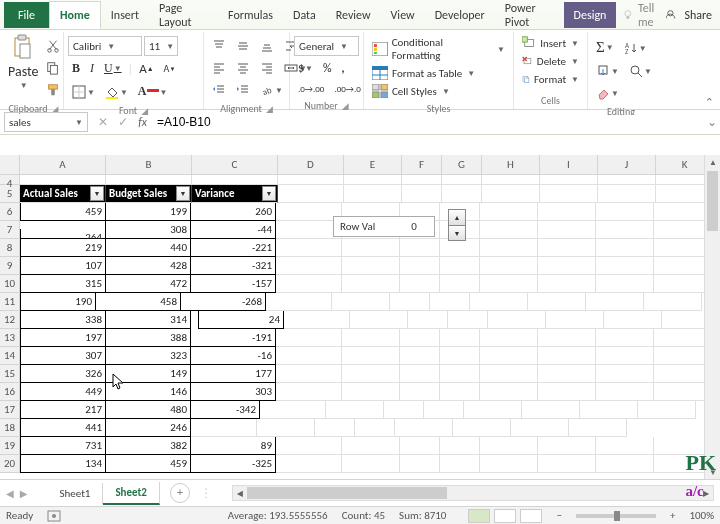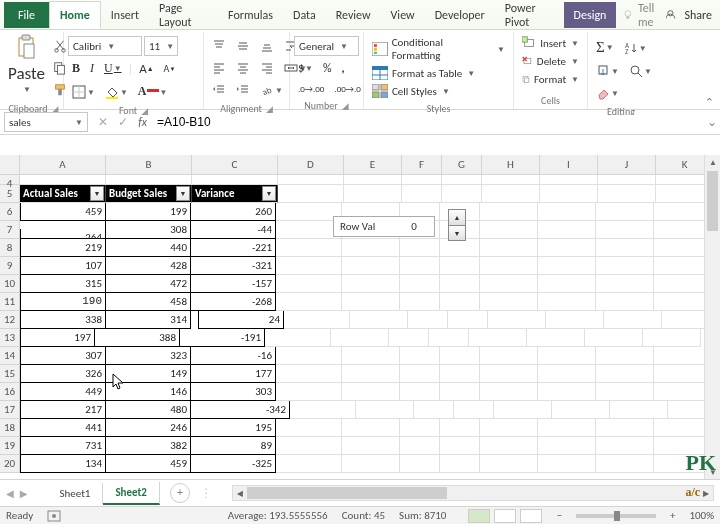--- a/index.html
+++ b/index.html
@@ -87,21 +87,21 @@
 .zoom-slider { width: 80px; height: 4px; background: #ccc; position: relative; }
 .zoom-slider .zthumb { position: absolute; left: 38px; top: -3px; width: 6px; height: 10px; background: #888; }
 
 
 .vscroll { position: absolute; right: 0; top: 155px; width: 16px; bottom: 45px; background: #f0f0f0; border-left: 1px solid #dcdcdc; }
 .vscroll .vthumb { position: absolute; top: 16px; left: 2px; width: 11px; height: 60px; background: #cdcdcd; }
 .vscroll .vbtn { position: absolute; left: 0; width: 16px; height: 14px; text-align: center; font-size: 8px; color: #666; line-height: 14px; }
 
 .watermark { position: absolute; right: 4px; bottom: 22px; font-size: 22px; font-weight: bold; font-family: Liberation Serif, serif; margin-top: 44px; }
 .watermark .pk { color: #217346; }
-.watermark .ac { color: #a16207; font-size: 12px; }
+.watermark .ac { color: #a21caf; font-size: 15px; }
 
 
 .mouse-cursor { position: absolute; left: 112px; top: 373px; pointer-events: none; }
 </style>
 </head>
 <body>
 
 <div class="ribbon-tabs">
   <div class="tab file">File</div>
   <div class="tab active">Home</div>
@@ -133,21 +133,21 @@
 <div class="ribbon-body">
 
   <div class="rgroup" style="width:60px">
     <div class="rtop">
       <div style="text-align:center">
         <svg width="22" height="26" viewBox="0 0 22 26">
             <rect x="3" y="4" width="14" height="18" fill="#fff" stroke="#b78a3a"></rect>
             <rect x="6" y="1" width="8" height="5" rx="1" fill="#ddd" stroke="#888"></rect>
             <rect x="8" y="10" width="10" height="14" fill="#fff" stroke="#888"></rect>
           </svg>
-        <div style="font-size:17px">Paste</div>
+        <div style="font-size:14px">Paste</div>
         <div class="dd-arrow">▼</div>
       </div>
       <div style="display:flex;flex-direction:column;gap:2px;margin-top:2px">
         <span class="iconbtn">
             <svg class="small-icon" viewBox="0 0 16 16">
               <path d="M4 2l8 10M12 2L4 12" stroke="#555" fill="none"></path>
               <circle cx="4" cy="13" r="2" fill="none" stroke="#555"></circle>
               <circle cx="12" cy="13" r="2" fill="none" stroke="#555"></circle>
             </svg>
           </span>
@@ -576,21 +576,21 @@
         <div class="cell" style="width: 66px;"></div>
         <div class="cell" style="width: 58px;"></div>
         <div class="cell" style="width: 40px;"></div>
         <div class="cell" style="width: 40px;"></div>
         <div class="cell" style="width: 58px;"></div>
         <div class="cell" style="width: 58px;"></div>
         <div class="cell" style="width: 58px;"></div>
         <div class="cell" style="width: 58px;"></div>
       </div>
       <div class="row tbody-row">
-        <div class="cell tbody-cell" style="width: 86px; font-family: Liberation Mono, monospace;">190</div>
+        <div class="cell tbody-cell" style="width: 76px;">190</div>
         <div class="cell tbody-cell" style="width: 86px; padding-left: 26px;">458</div>
         <div class="cell tbody-cell" style="width: 86px;">-268</div>
         <div class="cell" style="width: 66px;"></div>
         <div class="cell" style="width: 58px;"></div>
         <div class="cell" style="width: 40px;"></div>
         <div class="cell" style="width: 40px;"></div>
         <div class="cell" style="width: 58px;"></div>
         <div class="cell" style="width: 58px;"></div>
         <div class="cell" style="width: 58px;"></div>
         <div class="cell" style="width: 58px;"></div>
@@ -602,21 +602,21 @@
         <div class="cell" style="width: 66px;"></div>
         <div class="cell" style="width: 58px;"></div>
         <div class="cell" style="width: 40px;"></div>
         <div class="cell" style="width: 40px;"></div>
         <div class="cell" style="width: 58px;"></div>
         <div class="cell" style="width: 58px;"></div>
         <div class="cell" style="width: 58px;"></div>
         <div class="cell" style="width: 58px;"></div>
       </div>
       <div class="row tbody-row">
-        <div class="cell tbody-cell" style="width: 75px;">197</div>
+        <div class="cell tbody-cell" style="width: 86px;">197</div>
         <div class="cell tbody-cell" style="width: 86px;">388</div>
         <div class="cell tbody-cell" style="width: 86px;">-191</div>
         <div class="cell" style="width: 66px;"></div>
         <div class="cell" style="width: 58px;"></div>
         <div class="cell" style="width: 40px;"></div>
         <div class="cell" style="width: 40px;"></div>
         <div class="cell" style="width: 58px;"></div>
         <div class="cell" style="width: 58px;"></div>
         <div class="cell" style="width: 58px;"></div>
         <div class="cell" style="width: 58px;"></div>
@@ -656,34 +656,33 @@
         <div class="cell" style="width: 40px;"></div>
         <div class="cell" style="width: 40px;"></div>
         <div class="cell" style="width: 58px;"></div>
         <div class="cell" style="width: 58px;"></div>
         <div class="cell" style="width: 58px;"></div>
         <div class="cell" style="width: 58px;"></div>
       </div>
       <div class="row tbody-row">
         <div class="cell tbody-cell" style="width: 86px;">217</div>
         <div class="cell tbody-cell" style="width: 86px;">480</div>
-        <div class="cell tbody-cell" style="width: 100px;">-342</div>
+        <div class="cell tbody-cell" style="width: 70px;">-342</div>
         <div class="cell" style="width: 66px;"></div>
         <div class="cell" style="width: 58px;"></div>
         <div class="cell" style="width: 40px;"></div>
         <div class="cell" style="width: 40px;"></div>
         <div class="cell" style="width: 58px;"></div>
         <div class="cell" style="width: 58px;"></div>
         <div class="cell" style="width: 58px;"></div>
         <div class="cell" style="width: 58px;"></div>
       </div>
       <div class="row tbody-row">
         <div class="cell tbody-cell" style="width: 86px;">441</div>
         <div class="cell tbody-cell" style="width: 86px;">246</div>
-        <div class="cell tbody-cell" style="width: 86px;">195</div>
         <div class="cell" style="width: 66px;"></div>
         <div class="cell" style="width: 58px;"></div>
         <div class="cell" style="width: 40px;"></div>
         <div class="cell" style="width: 40px;"></div>
         <div class="cell" style="width: 58px;"></div>
         <div class="cell" style="width: 58px;"></div>
         <div class="cell" style="width: 58px;"></div>
         <div class="cell" style="width: 58px;"></div>
       </div>
       <div class="row tbody-row">

